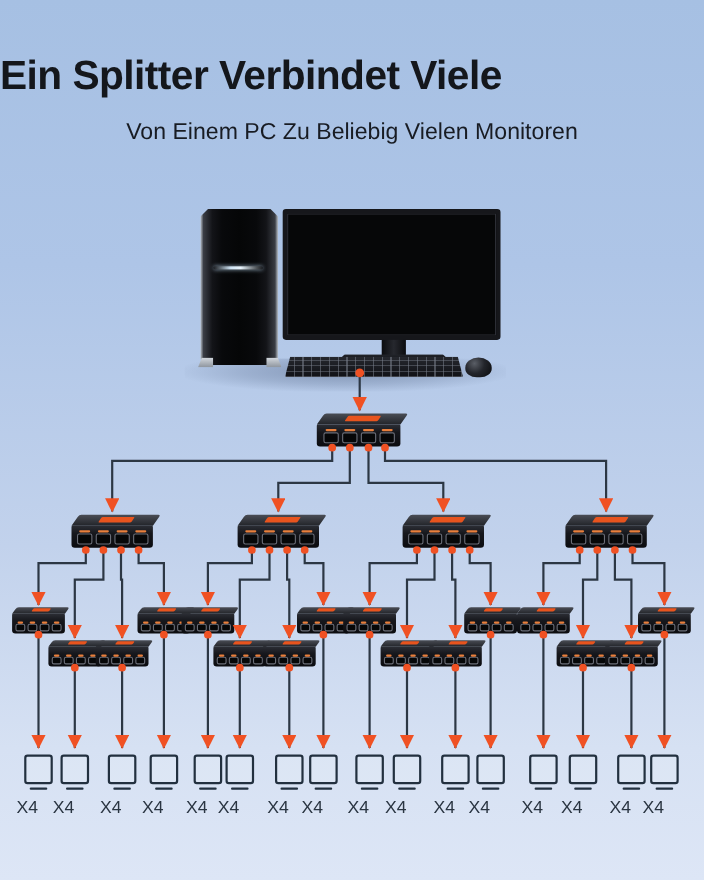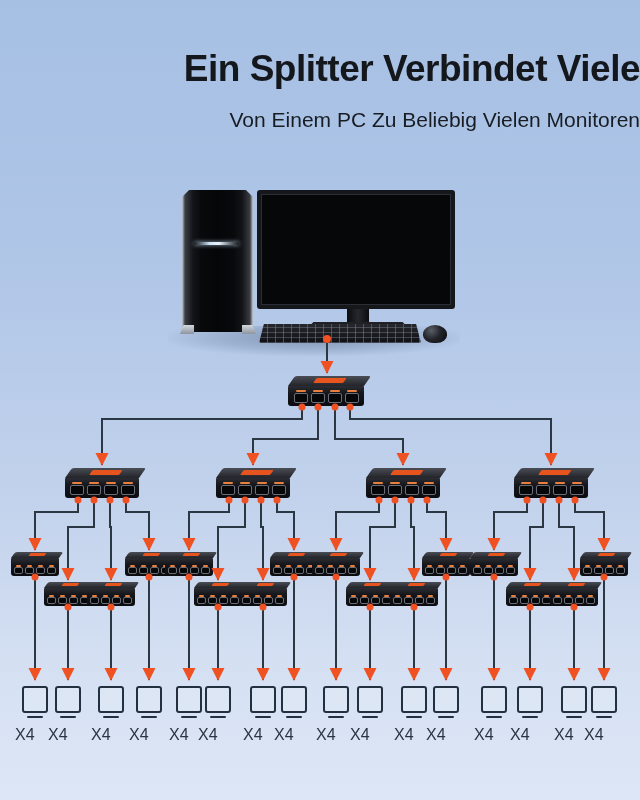--- a/index.html
+++ b/index.html
@@ -3,25 +3,25 @@
 <meta charset="utf-8">
 <style>
   html,body{margin:0;padding:0;background:#7d8ba1;}
   .stage{
     position:relative;width:640px;height:800px;overflow:hidden;
     background:linear-gradient(180deg,#a6c0e3 0%,#aec5e7 30%,#c2d2ec 62%,#d6e1f3 85%,#dde6f6 100%);
     font-family:"Liberation Sans",sans-serif;
   }
   
   .title{
-    position:absolute;left:0;top:48px;width:640px;text-align:right;
+    position:absolute;left:0;top:48px;width:640px;text-align:left;
     font-size:37px;font-weight:bold;letter-spacing:-.5px;color:#14171c;
   }
   .subtitle{
-    position:absolute;left:0;top:108px;width:640px;text-align:right;
+    position:absolute;left:0;top:108px;width:640px;text-align:center;
     font-size:21px;color:#181c23;
   }
   
   .pcshadow{position:absolute;left:168px;top:326px;width:292px;height:30px;
     background:radial-gradient(ellipse at 50% 40%,rgba(44,62,96,.38) 0%,rgba(44,62,96,.18) 45%,rgba(44,62,96,0) 75%);}
   .tower{
     position:absolute;left:182px;top:190px;width:71px;height:142px;
     background:linear-gradient(90deg,#c2cad3 0,#3a3d44 3px,#131418 11px,#08090b 28%,#050607 50%,#08090b 72%,#131418 calc(100% - 11px),#3a3d44 calc(100% - 3px),#c2cad3 100%);
     clip-path:polygon(10% 0,90% 0,100% 5%,100% 96%,88% 100%,12% 100%,0 96%,0 5%);
   }

